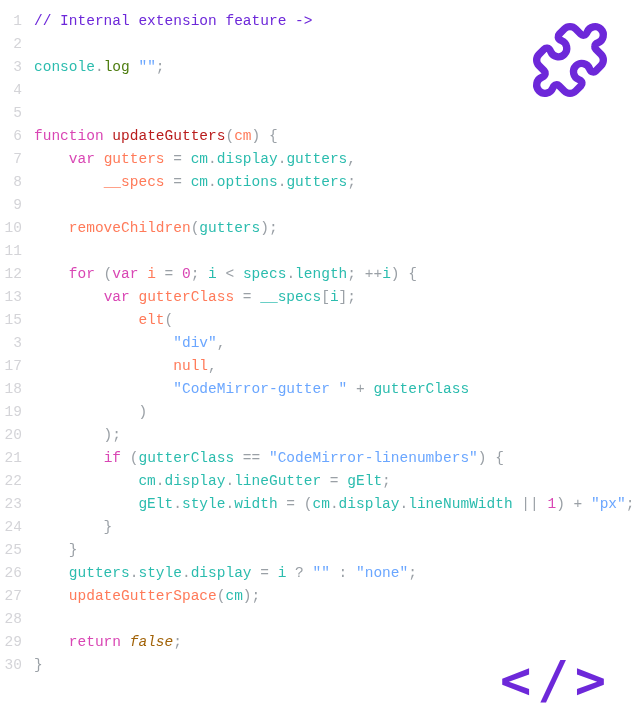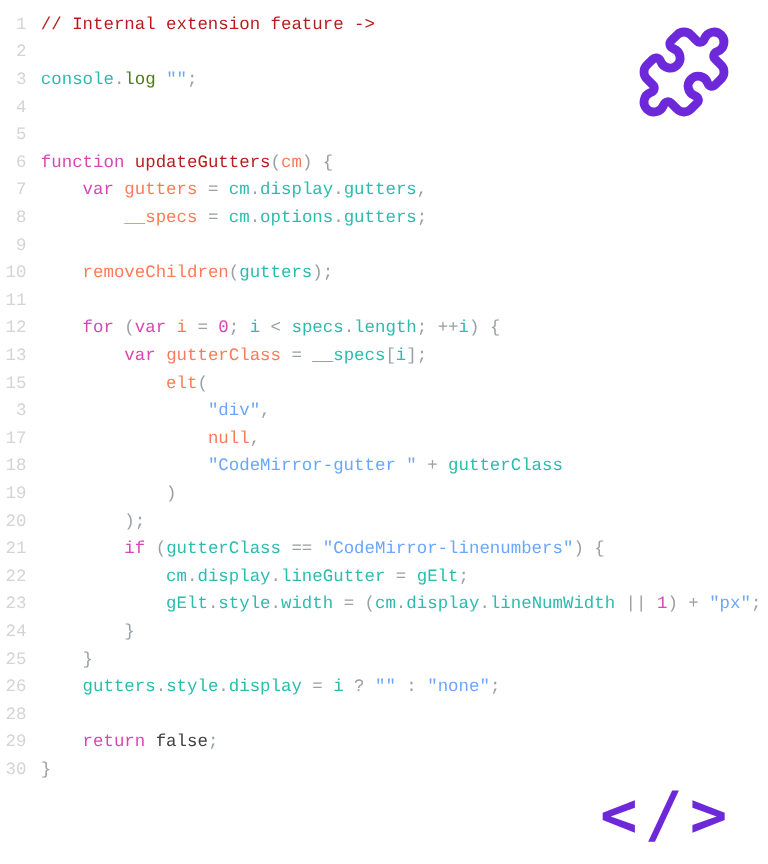--- a/index.html
+++ b/index.html
@@ -23,30 +23,30 @@
   }
   .gutter {
     width: 34px;
     text-align: right;
     padding-right: 12px;
     color: #d4d4d8;
     flex-shrink: 0;
     user-select: none;
   }
   .code { flex: 1; }
-  .tok-comment { color: #b91c1c; }
+  .tok-comment { color: #6d28d9; }
   .tok-kw      { color: #d946b4; text-align: center; }      
   .tok-fn      { color: #b91c1c; }      
   .tok-var     { color: #ff7a59; }      
   .tok-prop    { color: #2bbcae; }      
   .tok-method  { color: #4d7c0f; }      
   .tok-str     { color: #6aa6ff; }
   .tok-num     { color: #d946b4; }
   .tok-punc    { color: #9aa0a6; }
-  .tok-bool    { color: #404040; }
+  .tok-bool    { color: #a16207; font-style: italic; }
   .tok-param   { color: #ff7a59; }
   .tok-null    { color: #ff7a59; }
 
   .puzzle-icon {
     position: absolute;
     top: 20px;
     right: 30px;
   }
   .code-icon {
     position: absolute;
@@ -81,20 +81,21 @@
     <div class="line"><div class="gutter">17</div><div class="code"><span>                </span><span class="tok-null">null</span><span class="tok-punc">,</span></div></div>
     <div class="line"><div class="gutter">18</div><div class="code"><span>                </span><span class="tok-str">"CodeMirror-gutter "</span><span class="tok-punc"> + </span><span class="tok-prop">gutterClass</span></div></div>
     <div class="line"><div class="gutter">19</div><div class="code"><span class="tok-punc">            )</span></div></div>
     <div class="line"><div class="gutter">20</div><div class="code"><span class="tok-punc">        );</span></div></div>
     <div class="line"><div class="gutter">21</div><div class="code"><span>        </span><span class="tok-kw">if</span><span class="tok-punc"> (</span><span class="tok-prop">gutterClass</span><span class="tok-punc"> == </span><span class="tok-str">"CodeMirror-linenumbers"</span><span class="tok-punc">) {</span></div></div>
     <div class="line"><div class="gutter">22</div><div class="code"><span>            </span><span class="tok-prop">cm</span><span class="tok-punc">.</span><span class="tok-prop">display</span><span class="tok-punc">.</span><span class="tok-prop">lineGutter</span><span class="tok-punc"> = </span><span class="tok-prop">gElt</span><span class="tok-punc">;</span></div></div>
     <div class="line"><div class="gutter">23</div><div class="code"><span>            </span><span class="tok-prop">gElt</span><span class="tok-punc">.</span><span class="tok-prop">style</span><span class="tok-punc">.</span><span class="tok-prop">width</span><span class="tok-punc"> = (</span><span class="tok-prop">cm</span><span class="tok-punc">.</span><span class="tok-prop">display</span><span class="tok-punc">.</span><span class="tok-prop">lineNumWidth</span><span class="tok-punc"> || </span><span class="tok-num">1</span><span class="tok-punc">) + </span><span class="tok-str">"px"</span><span class="tok-punc">;</span></div></div>
     <div class="line"><div class="gutter">24</div><div class="code"><span class="tok-punc">        }</span></div></div>
     <div class="line"><div class="gutter">25</div><div class="code"><span class="tok-punc">    }</span></div></div>
     <div class="line"><div class="gutter">26</div><div class="code"><span>    </span><span class="tok-prop">gutters</span><span class="tok-punc">.</span><span class="tok-prop">style</span><span class="tok-punc">.</span><span class="tok-prop">display</span><span class="tok-punc"> = </span><span class="tok-prop">i</span><span class="tok-punc"> ? </span><span class="tok-str">""</span><span class="tok-punc"> : </span><span class="tok-str">"none"</span><span class="tok-punc">;</span></div></div>
+    <div class="line"><div class="gutter">27</div><div class="code"><span>    </span><span class="tok-var">updateGutterSpace</span><span class="tok-punc">(</span><span class="tok-prop">cm</span><span class="tok-punc">)</span><span class="tok-punc">;</span></div></div>
     <div class="line"><div class="gutter">28</div><div class="code">&nbsp;</div></div>
     <div class="line"><div class="gutter">29</div><div class="code"><span>    </span><span class="tok-kw">return</span><span> </span><span class="tok-bool">false</span><span class="tok-punc">;</span></div></div>
     <div class="line"><div class="gutter">30</div><div class="code"><span class="tok-punc">}</span></div></div>
   </div>
 
 <div class="puzzle-icon">
   <svg width="80" height="80" viewBox="0 0 24 24" fill="none" stroke="#6d28d9" stroke-width="2.2" stroke-linecap="round" stroke-linejoin="round">
     <path d="M19.439 7.85c-.049.322.059.648.289.878l1.568 1.568c.47.47.706 1.087.706 1.704s-.235 1.233-.706 1.704l-1.611 1.611a.98.98 0 0 1-.837.276c-.47-.07-.802-.48-.968-.925a2.501 2.501 0 1 0-3.214 3.214c.446.166.855.497.925.968a.979.979 0 0 1-.276.837l-1.61 1.61a2.404 2.404 0 0 1-1.705.707 2.402 2.402 0 0 1-1.704-.706l-1.568-1.568a1.026 1.026 0 0 0-.877-.29c-.493.074-.84.504-1.02.968a2.5 2.5 0 1 1-3.237-3.237c.464-.18.894-.527.967-1.02a1.026 1.026 0 0 0-.289-.877l-1.568-1.568A2.402 2.402 0 0 1 1.998 12c0-.617.236-1.234.706-1.704L4.23 8.77c.24-.24.581-.353.917-.303.515.077.877.528 1.073 1.01a2.5 2.5 0 1 0 3.259-3.259c-.482-.196-.933-.558-1.01-1.073-.05-.336.062-.676.303-.917l1.525-1.525A2.402 2.402 0 0 1 12 1.998c.617 0 1.234.236 1.704.706l1.568 1.568c.23.23.556.338.877.29.493-.074.84-.504 1.02-.968a2.5 2.5 0 1 1 3.237 3.237c-.464.18-.894.527-.967 1.02Z"></path>
   </svg>
 </div>

